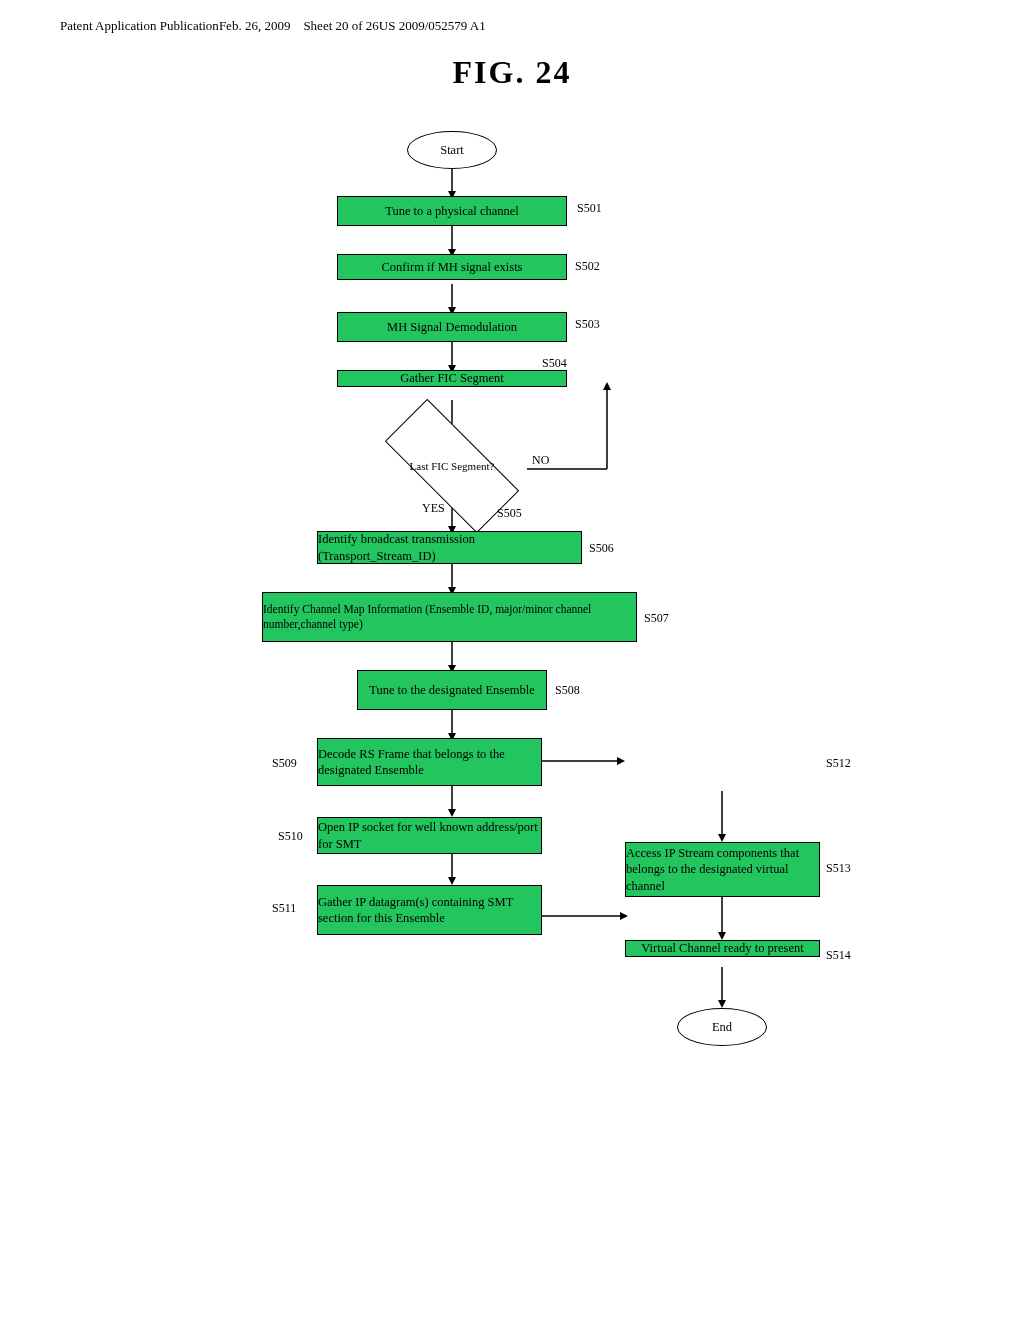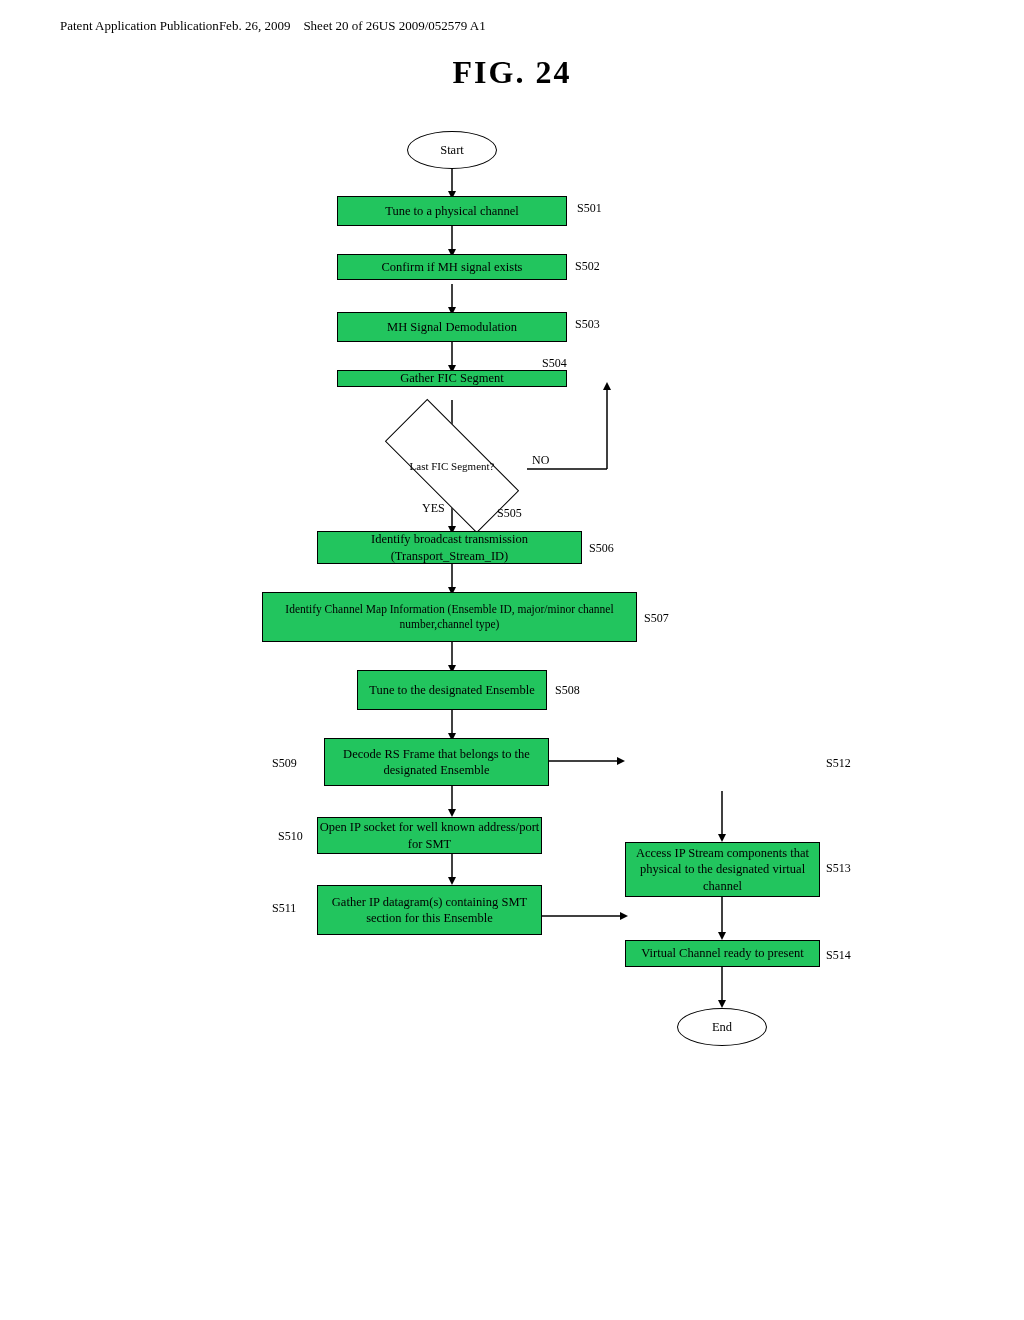--- a/index.html
+++ b/index.html
@@ -32,21 +32,21 @@
       margin: 10px auto 0 auto;
       height: 1170px;
     }
 
     
     .fc-node {
       position: absolute;
       display: flex;
       align-items: center;
       justify-content: center;
-      text-align: center;
+      text-align: left;
       font-size: 12.5px;
       line-height: 1.3;
     }
 
     .oval {
       border-radius: 50%;
       border: 1.5px solid #000;
       background: #fff;
       width: 90px;
       height: 38px;
@@ -227,21 +227,21 @@
     <span>S507</span>
   </div>
 
   <div class="fc-node rect" style="left:195px; top:569px; width:190px; height:40px;">
     <span>Tune to the designated Ensemble</span>
   </div>
   <div class="label-tag" style="left:393px; top:582px;">
     <span>S508</span>
   </div>
 
-  <div class="fc-node rect" style="left:155px; top:637px; width:225px; height:48px;margin-left:7px;">
+  <div class="fc-node rect" style="left:155px; top:637px; width:225px; height:48px;">
     <span>Decode RS Frame that belongs to the designated Ensemble</span>
   </div>
   <div class="label-tag" style="left:110px; top:655px;">
     <span>S509</span>
   </div>
 
   <div class="fc-node rect" style="left:155px; top:716px; width:225px; height:37px;">
     <span>Open IP socket for well known address/port for SMT</span>
   </div>
   <div class="label-tag" style="left:110px; top:728px;margin-left:6px;">
@@ -253,27 +253,27 @@
   </div>
   <div class="label-tag" style="left:110px; top:800px;">
     <span>S511</span>
   </div>
 
   <div class="label-tag" style="left:664px; top:655px;">
     <span>S512</span>
   </div>
 
   <div class="fc-node rect" style="left:463px; top:741px; width:195px; height:55px;">
-    <span>Access IP Stream components that physical to the designated virtual channel</span>
+    <span>Access IP Stream components that belongs to the designated virtual channel</span>
   </div>
   <div class="label-tag" style="left:664px; top:760px;">
     <span>S513</span>
   </div>
 
-  <div class="fc-node rect" style="left:463px; top:839px; width:195px; height:27px;">
+  <div class="fc-node rect" style="left:463px; top:839px; width:195px; height:17px;">
     <span>Virtual Channel ready to present</span>
   </div>
   <div class="label-tag" style="left:664px; top:847px;">
     <span>S514</span>
   </div>
 
   <div class="fc-node oval" style="left:515px; top:907px; width:90px; height:38px;">
     <span>End</span>
   </div>
 

